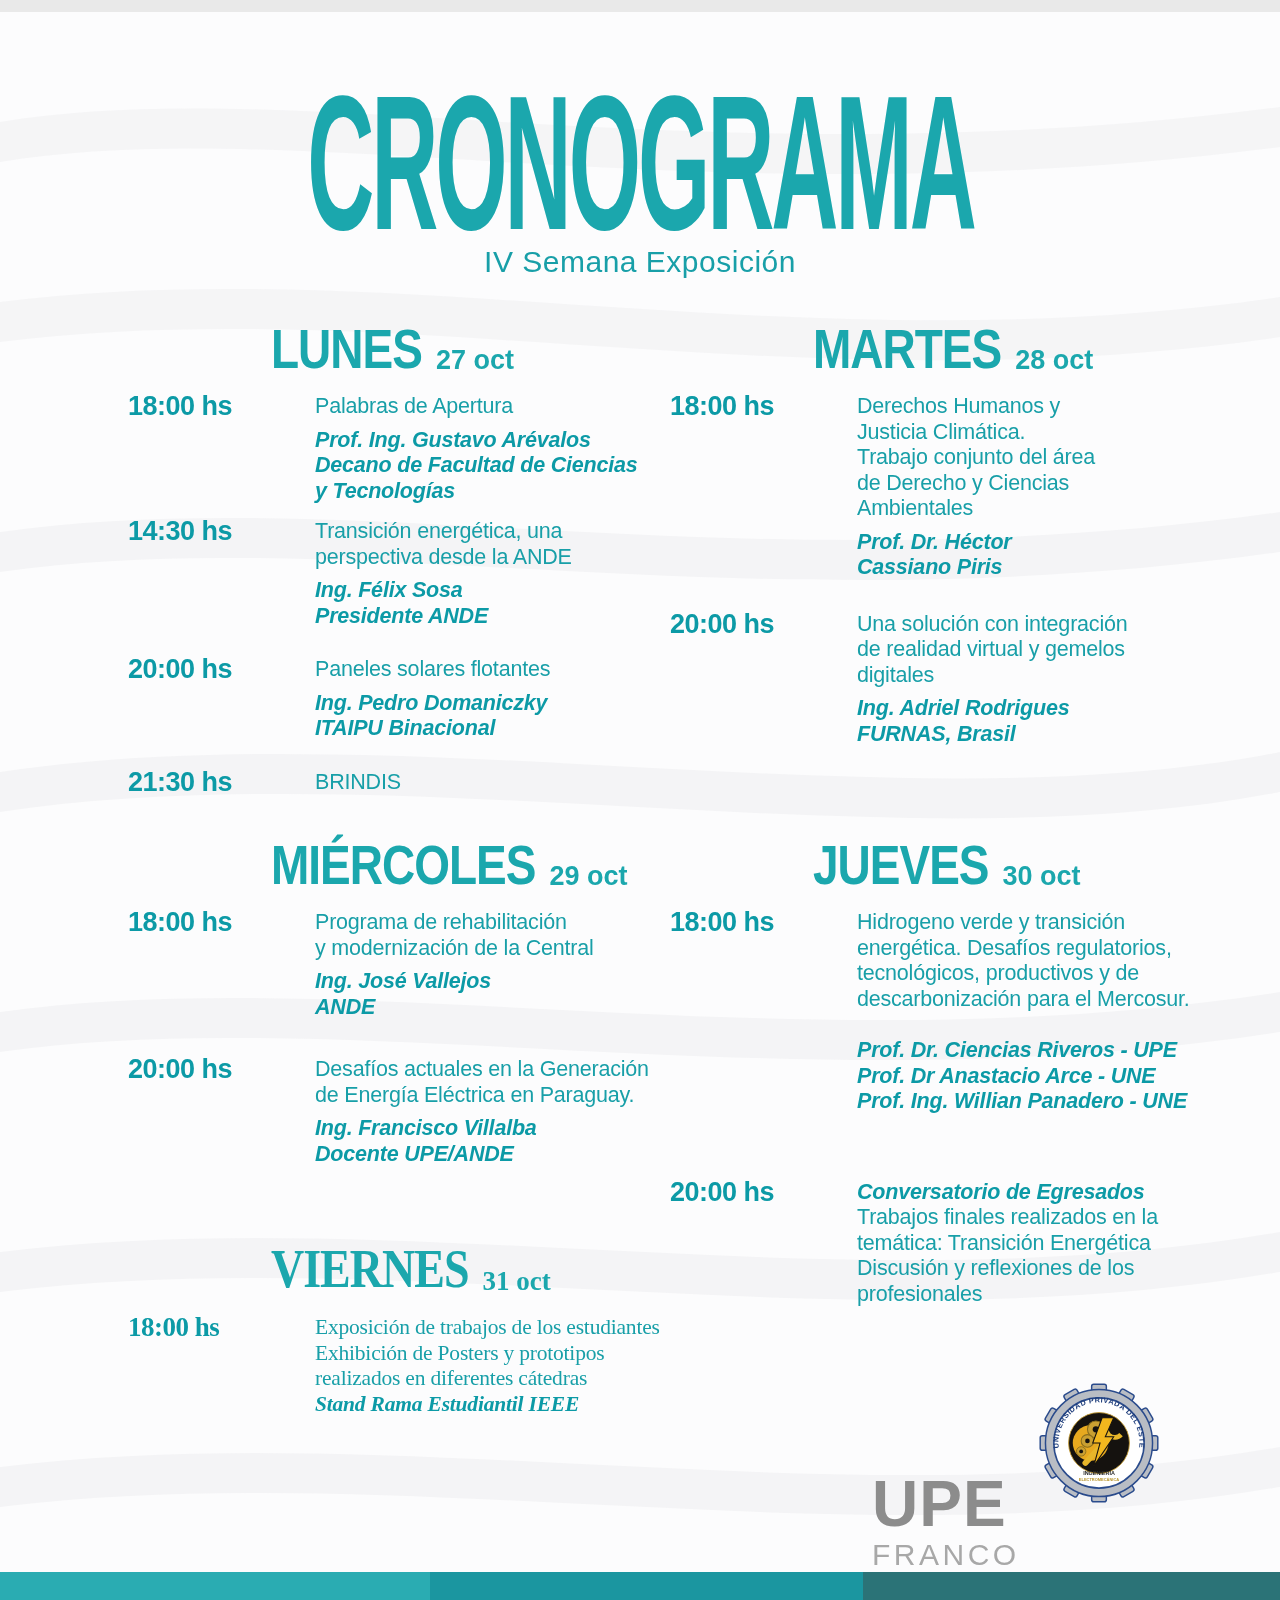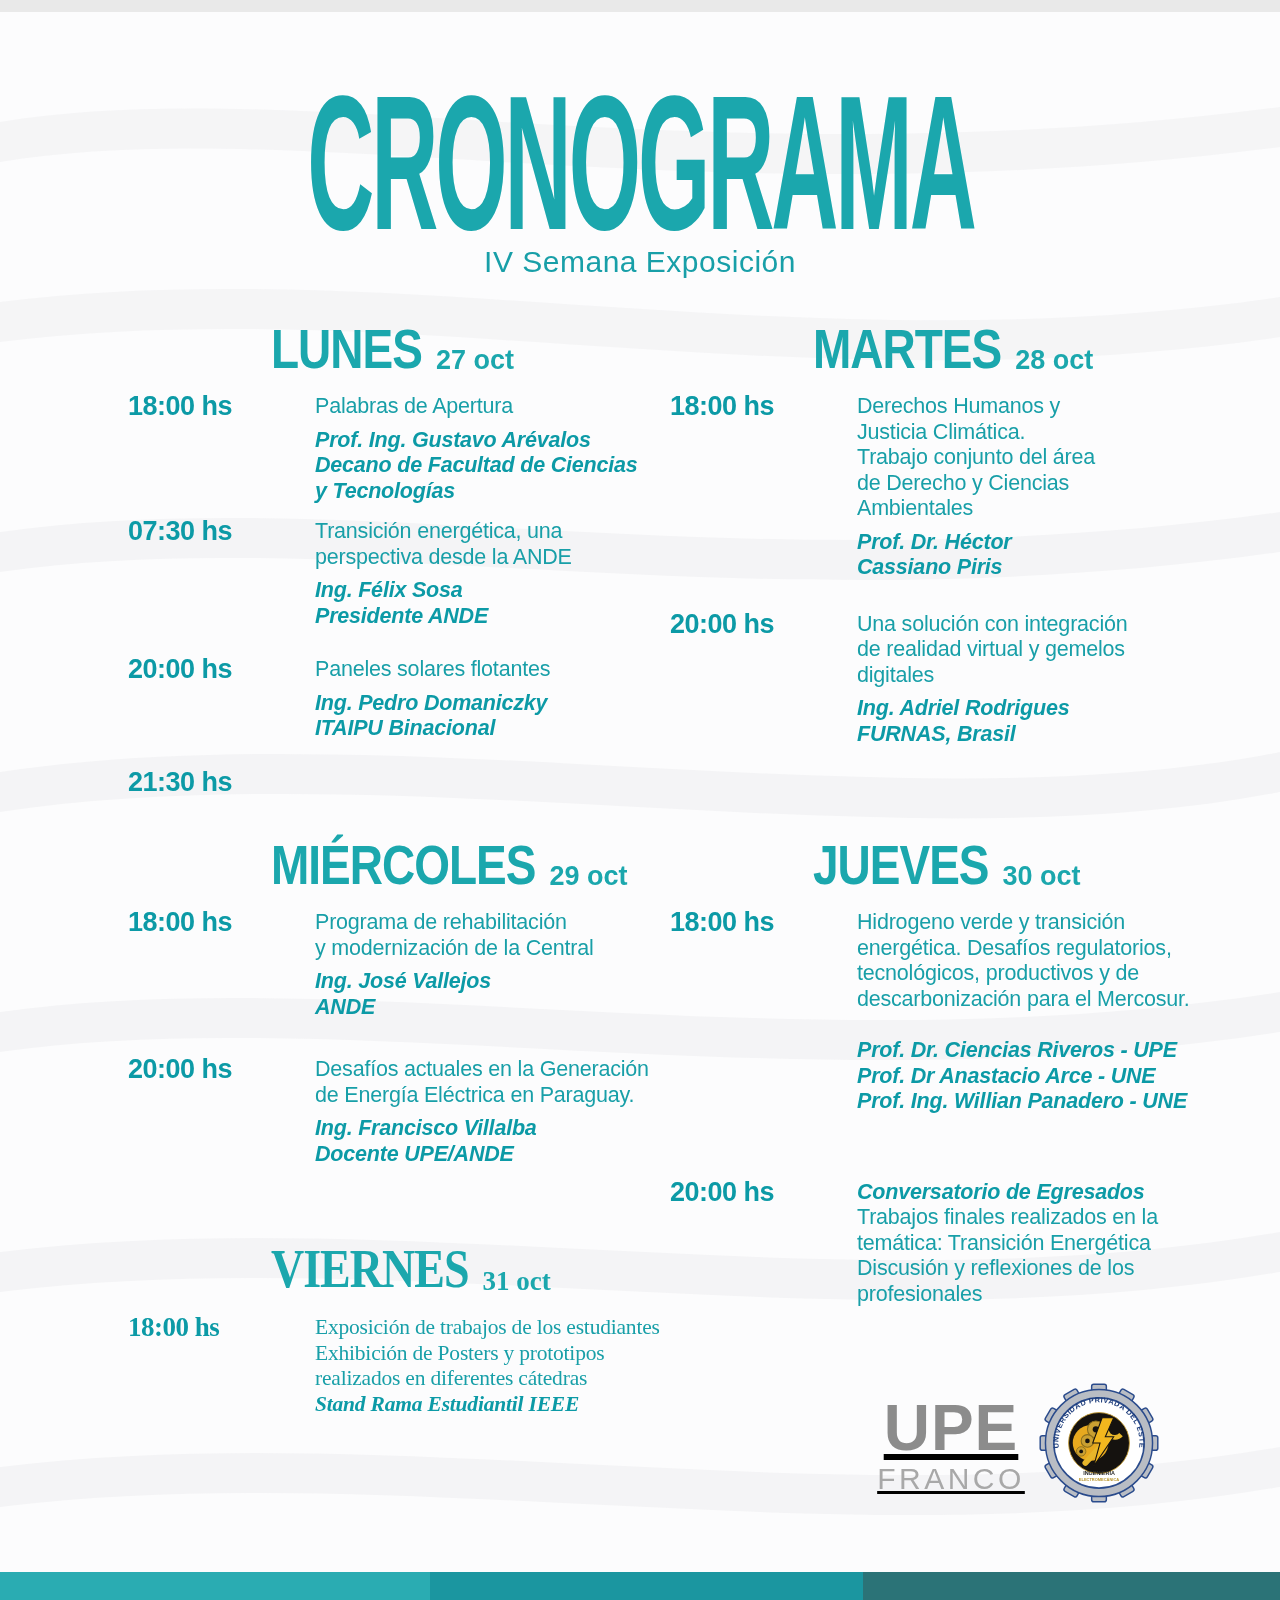--- a/index.html
+++ b/index.html
@@ -44,21 +44,21 @@
   #day-3 .events .event:nth-child(1) .speaker{margin-top:26px;}
   #day-4 .speaker{margin-top:0;}
   .time{width:143px;flex:none;font-weight:800;font-size:27px;line-height:27px;
     letter-spacing:-0.5px;color:var(--c-time);}
   .content{flex:1;padding-top:1px;}
   .line{font-size:21.5px;line-height:25.5px;letter-spacing:-0.2px;color:var(--c-text);}
   .lead .line{font-weight:700;font-style:italic;color:var(--c-time);}
   .speaker{margin-top:8px;}
   .speaker .line{font-weight:700;font-style:italic;color:var(--c-time);}
   
-  .logo-text{position:absolute;left:872px;top:1384px;width:158px;text-align:center;text-decoration:underline;}
+  .logo-text{position:absolute;left:872px;top:1460px;width:158px;text-align:left;}
   .logo-upe{font-size:64px;font-weight:800;line-height:1;color:#8c8c8c;letter-spacing:1px;}
   .logo-franco{font-size:30px;font-weight:400;line-height:1;color:#a8a8a8;
     letter-spacing:3.5px;margin-top:4px;}
   .emblem{position:absolute;left:1036px;top:1368px;width:126px;height:126px;}
   
   .footer{position:absolute;left:0;bottom:0;width:100%;height:40px;display:flex;}
   .footer-seg{height:100%;}
   .footer-seg:nth-child(1){width:33.6%;}
   .footer-seg:nth-child(2){width:33.8%;}
   .footer-seg:nth-child(3){width:32.6%;}
@@ -96,21 +96,21 @@
           <div class="content">
             <div class="line">Palabras de Apertura</div>
             <div class="speaker">
               <div class="line">Prof. Ing. Gustavo Arévalos</div>
               <div class="line">Decano de Facultad de Ciencias</div>
               <div class="line">y Tecnologías</div>
             </div>
           </div>
         </div>
         <div class="event">
-          <div class="time">07:30 hs</div>
+          <div class="time">14:30 hs</div>
           <div class="content">
             <div class="line">Transición energética, una</div>
             <div class="line">perspectiva desde la ANDE</div>
             <div class="speaker">
               <div class="line">Ing. Félix Sosa</div>
               <div class="line">Presidente ANDE</div>
             </div>
           </div>
         </div>
         <div class="event">
@@ -118,20 +118,23 @@
           <div class="content">
             <div class="line">Paneles solares flotantes</div>
             <div class="speaker">
               <div class="line">Ing. Pedro Domaniczky</div>
               <div class="line">ITAIPU Binacional</div>
             </div>
           </div>
         </div>
         <div class="event">
           <div class="time">21:30 hs</div>
+          <div class="content">
+            <div class="line">BRINDIS</div>
+          </div>
         </div>
       </div>
   </section>
 
   <section class="day" id="day-1">
     <div class="day-header">
       <span class="day-name">MARTES</span>
       <span class="day-date">28 oct</span>
     </div>
     <div class="events">

